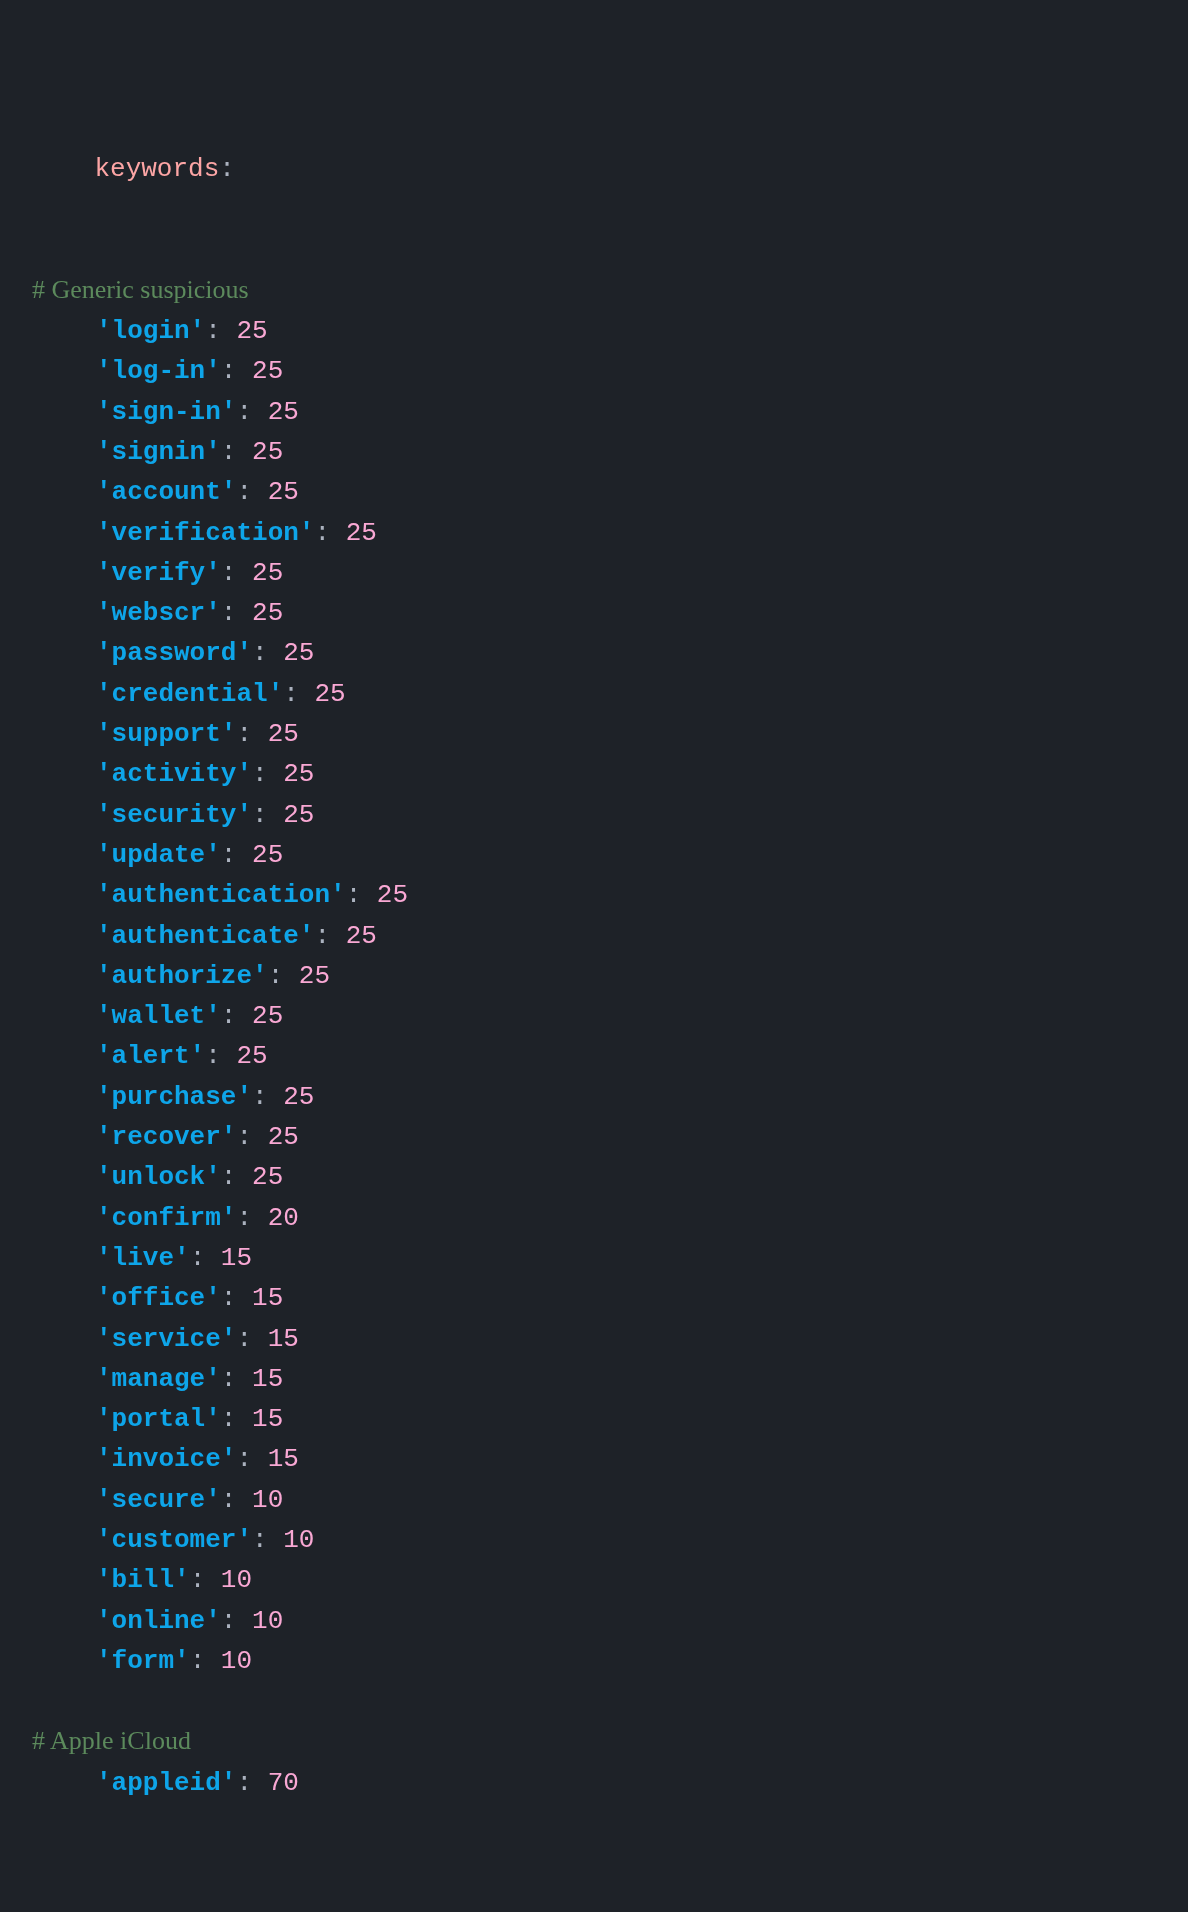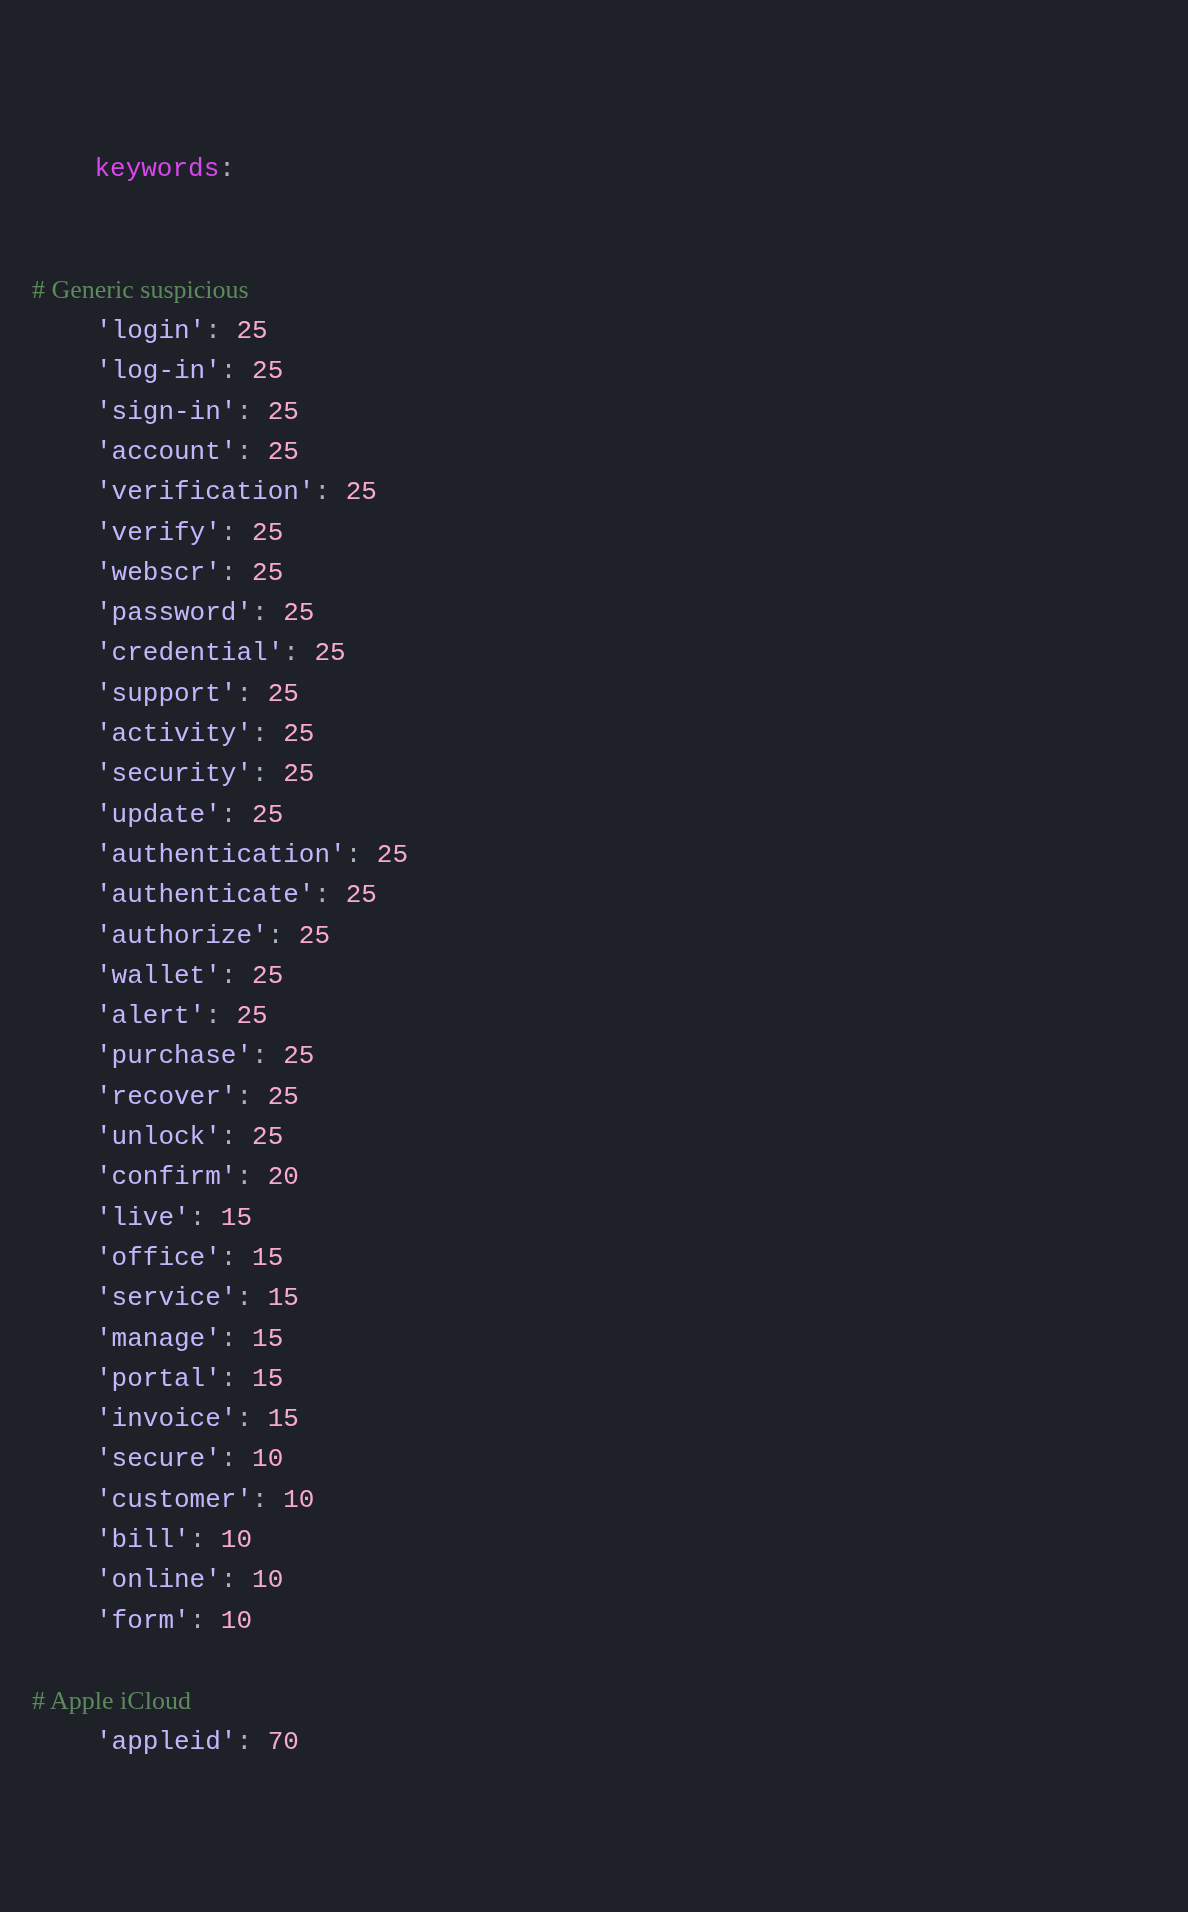--- a/index.html
+++ b/index.html
@@ -17,30 +17,31 @@
       color: #abb2bf;
       min-height: 1912px;
       width: 1188px;
     }
 
     .code-block {
       white-space: pre;
     }
 
     .keyword-key {
-      color: #d946ef;
+      color: #fca5a5;
     }
 
     .comment {
       color: #5c8a5c;
       font-family: Liberation Serif, serif;
     }
 
     .string {
-      color: #c4b5fd;
+      color: #0ea5e9;
+      font-weight: bold;
     }
 
     .number {
       color: #f9a8d4;
     }
 
     .colon {
       color: #abb2bf;
     }
 
@@ -60,20 +61,21 @@
   <span class="line">
     <span class="keyword-key">keywords</span><span class="colon">:</span>
   </span>
 </div>
 
 <div id="sections-container">
     <span class="line"><span class="comment"># Generic suspicious</span></span>
     <span class="line"><span class="indent"></span><span class="string">'login'</span><span class="colon">: </span><span class="number">25</span></span>
     <span class="line"><span class="indent"></span><span class="string">'log-in'</span><span class="colon">: </span><span class="number">25</span></span>
     <span class="line"><span class="indent"></span><span class="string">'sign-in'</span><span class="colon">: </span><span class="number">25</span></span>
+    <span class="line"><span class="indent"></span><span class="string">'signin'</span><span class="colon">: </span><span class="number">25</span></span>
     <span class="line"><span class="indent"></span><span class="string">'account'</span><span class="colon">: </span><span class="number">25</span></span>
     <span class="line"><span class="indent"></span><span class="string">'verification'</span><span class="colon">: </span><span class="number">25</span></span>
     <span class="line"><span class="indent"></span><span class="string">'verify'</span><span class="colon">: </span><span class="number">25</span></span>
     <span class="line"><span class="indent"></span><span class="string">'webscr'</span><span class="colon">: </span><span class="number">25</span></span>
     <span class="line"><span class="indent"></span><span class="string">'password'</span><span class="colon">: </span><span class="number">25</span></span>
     <span class="line"><span class="indent"></span><span class="string">'credential'</span><span class="colon">: </span><span class="number">25</span></span>
     <span class="line"><span class="indent"></span><span class="string">'support'</span><span class="colon">: </span><span class="number">25</span></span>
     <span class="line"><span class="indent"></span><span class="string">'activity'</span><span class="colon">: </span><span class="number">25</span></span>
     <span class="line"><span class="indent"></span><span class="string">'security'</span><span class="colon">: </span><span class="number">25</span></span>
     <span class="line"><span class="indent"></span><span class="string">'update'</span><span class="colon">: </span><span class="number">25</span></span>

